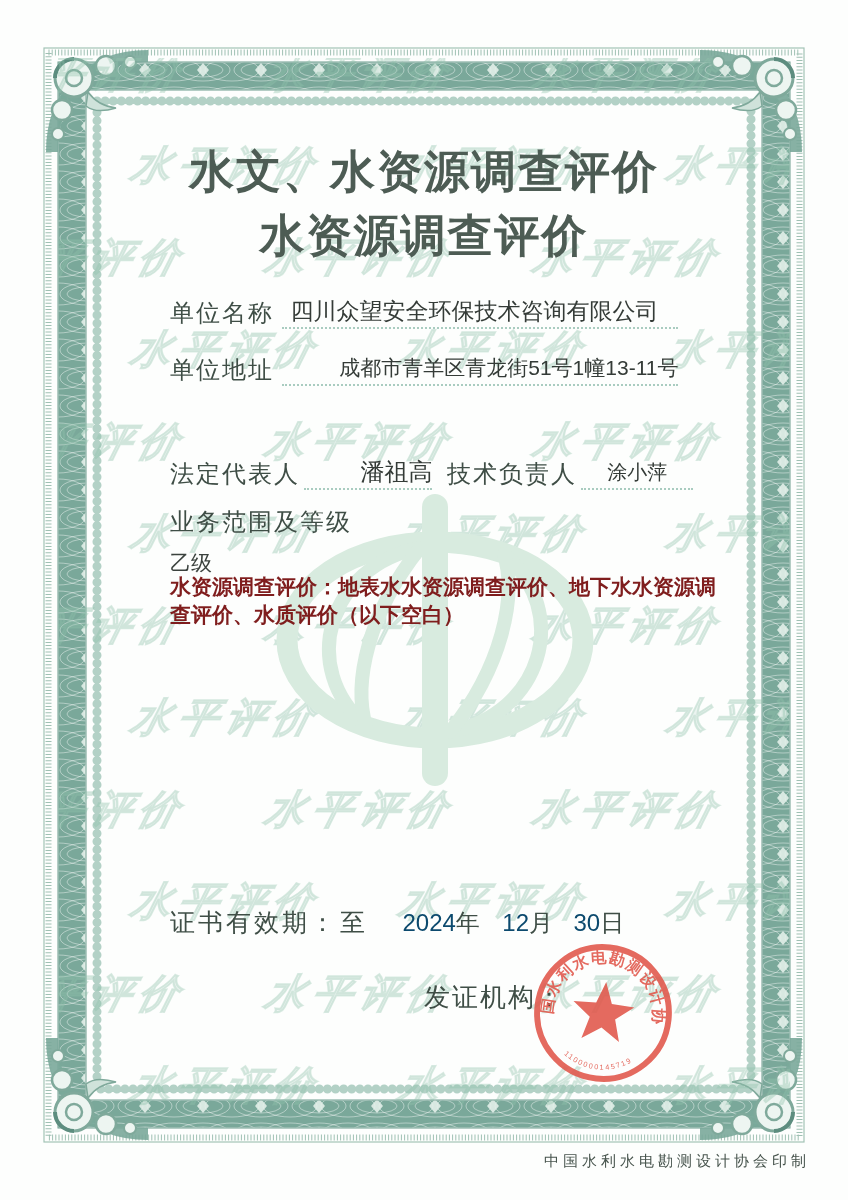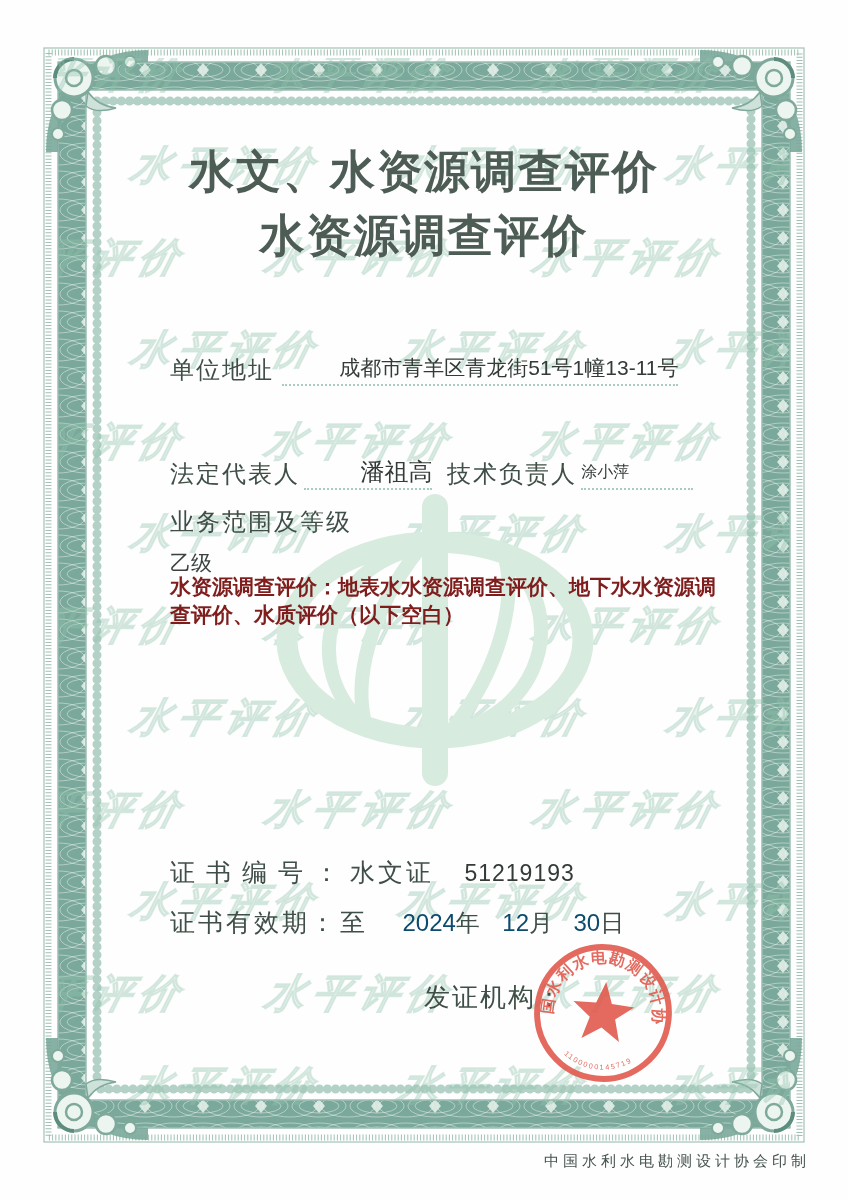--- a/index.html
+++ b/index.html
@@ -169,45 +169,45 @@
       <path d="M182,244 C274,226 304,124 236,66" stroke-width="14"></path>
       <path d="M182,244 C234,179 249,109 236,66" stroke-width="14"></path>
     </g>
     <rect x="154" y="6" width="26" height="292" rx="13" fill="#d8ebdf"></rect>
   </svg>
 
   <div class="content">
     <h1 class="title l1">水文、水资源调查评价</h1>
     <h1 class="title l2">水资源调查评价</h1>
 
+    <div class="row" id="row-name">
+      <span class="label">单位名称</span>
+      <span class="uline value" style="width:388px;padding-left:8px;margin-left:4px;">四川众望安全环保技术咨询有限公司</span>
+    </div>
 
     <div class="row" id="row-addr">
       <span class="label">单位地址</span>
       <span class="uline value" style="width:388px;padding-left:8px;margin-left:4px;font-size:21px;">成都市青羊区青龙街51号1幢13-11号</span>
     </div>
 
 
     <div class="row" id="row-rep">
       <span class="label">法定代表人</span>
       <span class="uline value" style="width:128px;text-align:right;font-size:24px;">潘祖高</span>
       <span class="label" style="margin-left:10px;">技术负责人</span>
-      <span class="uline value" style="width:112px;font-size:16px;">涂小萍</span>
+      <span class="uline value" style="width:112px;text-align:center;font-size:20px;">涂小萍</span>
     </div>
 
     <div class="row" id="row-scope">
       <span class="label">业务范围及等级</span>
     </div>
 
     <div class="row" id="grade-line">乙级</div>
     <div class="row" id="scope-text">水资源调查评价：地表水水资源调查评价、地下水水资源调查评价、水质评价（以下空白）</div>
 
-    <div class="row" id="row-certno">
-      <span class="label">证书编号：</span><span class="label prefix">水文证</span>
-      <span class="value">51219193</span>
-    </div>
 
     <div class="row" id="row-valid">
       <span class="label">证书有效期：</span><span class="label to">至</span>
       <span class="gap30"><span class="sans-num dnum">2024</span><span class="serif-unit dunit">年</span></span>
       <span class="gap18"><span class="sans-num dnum">12</span><span class="serif-unit dunit">月</span></span>
       <span class="gap16"><span class="sans-num dnum">30</span><span class="serif-unit dunit">日</span></span>
     </div>
 
     <div class="row label" id="issuer">发证机构：</div>
 

